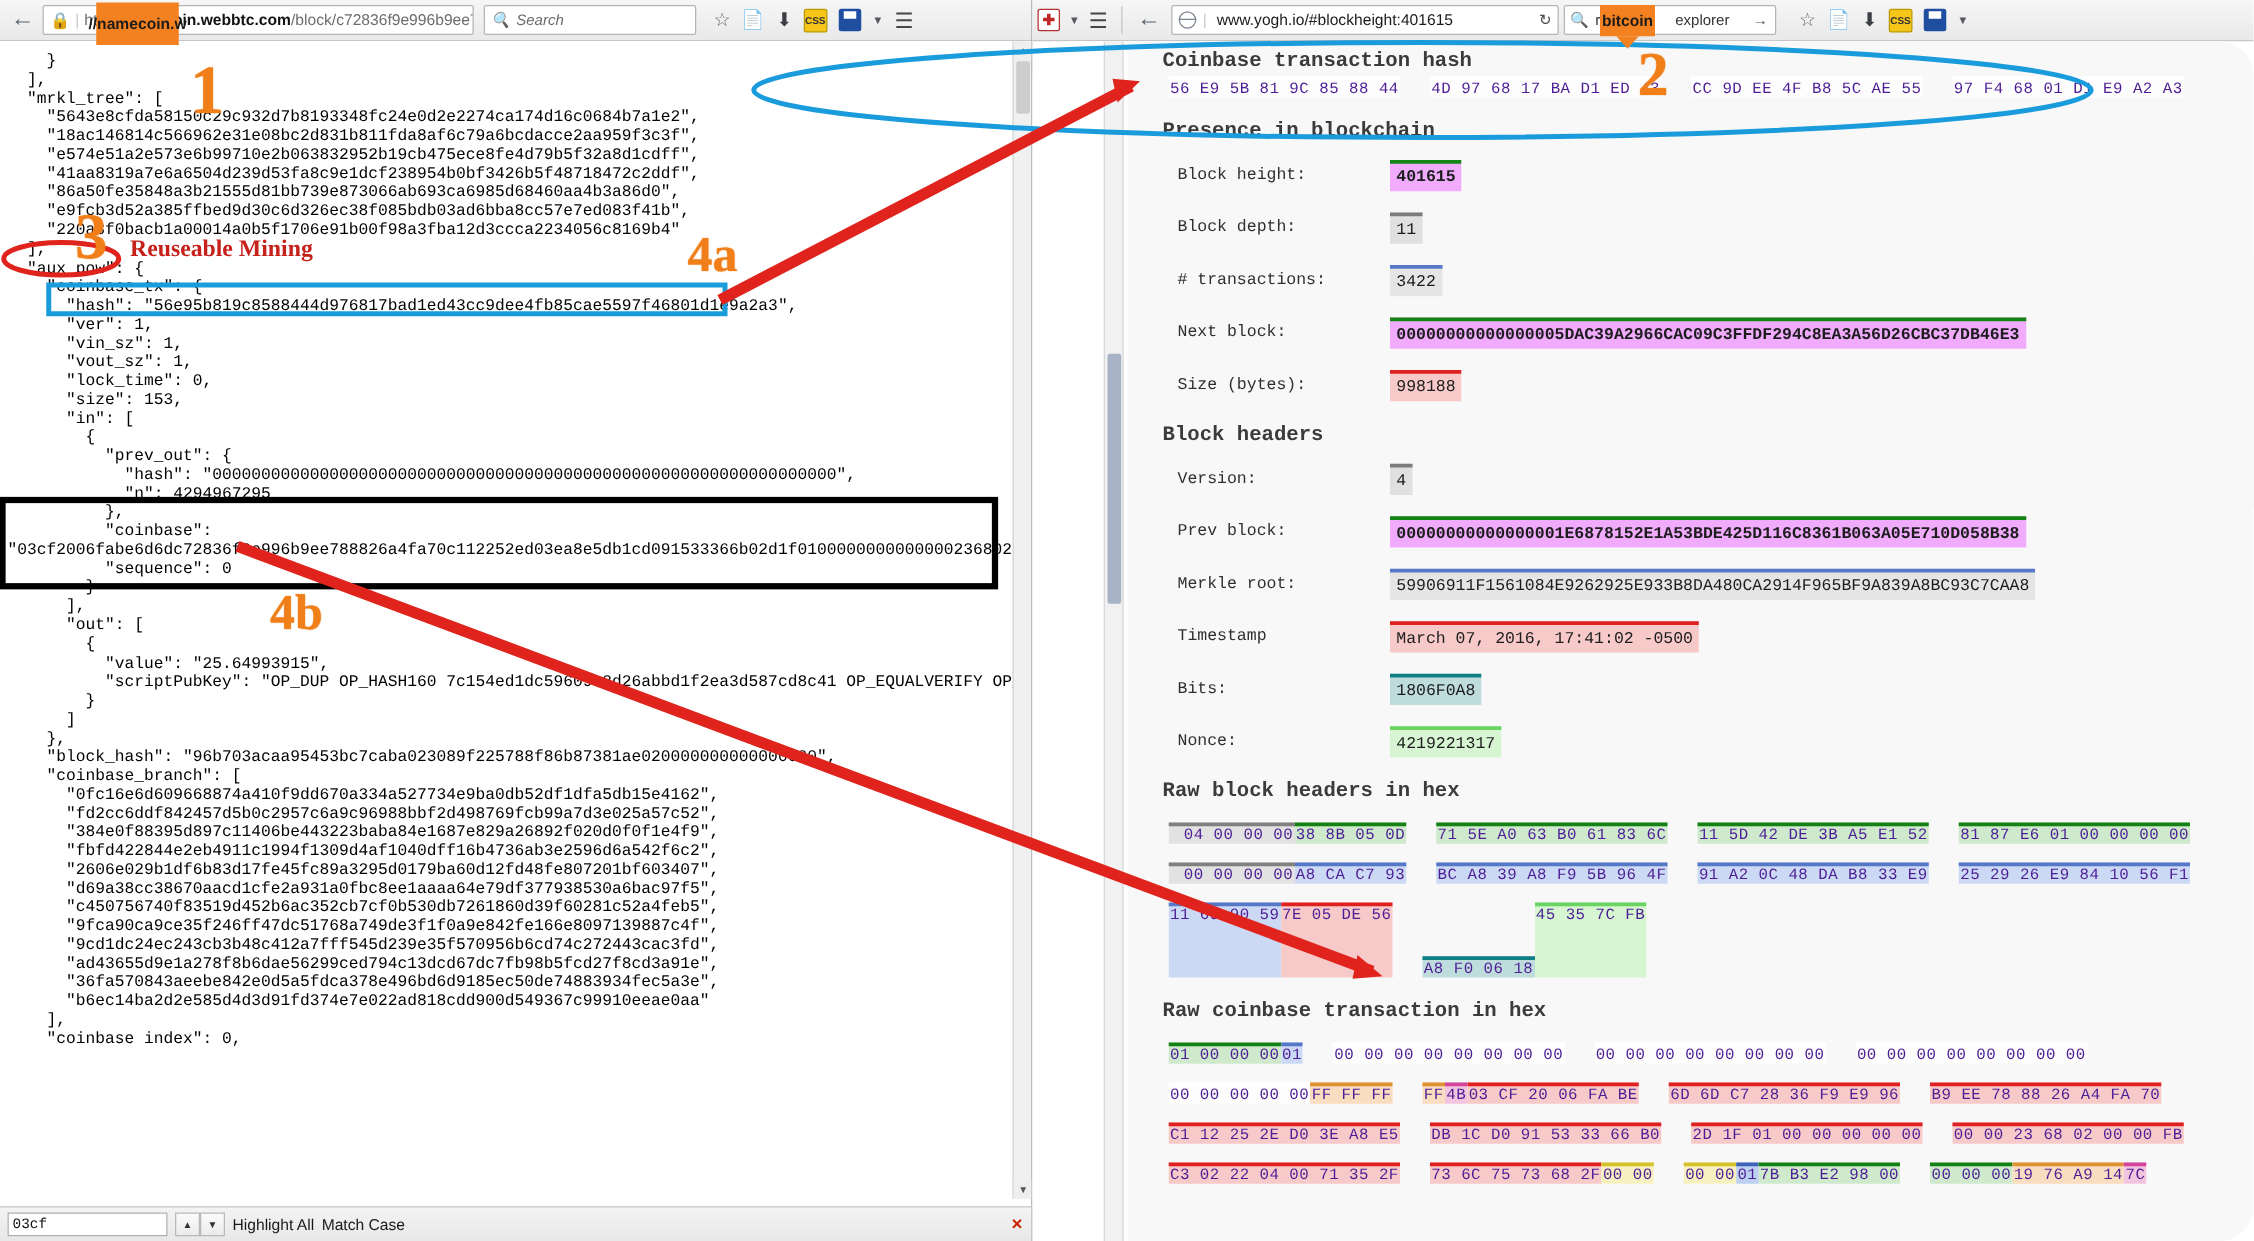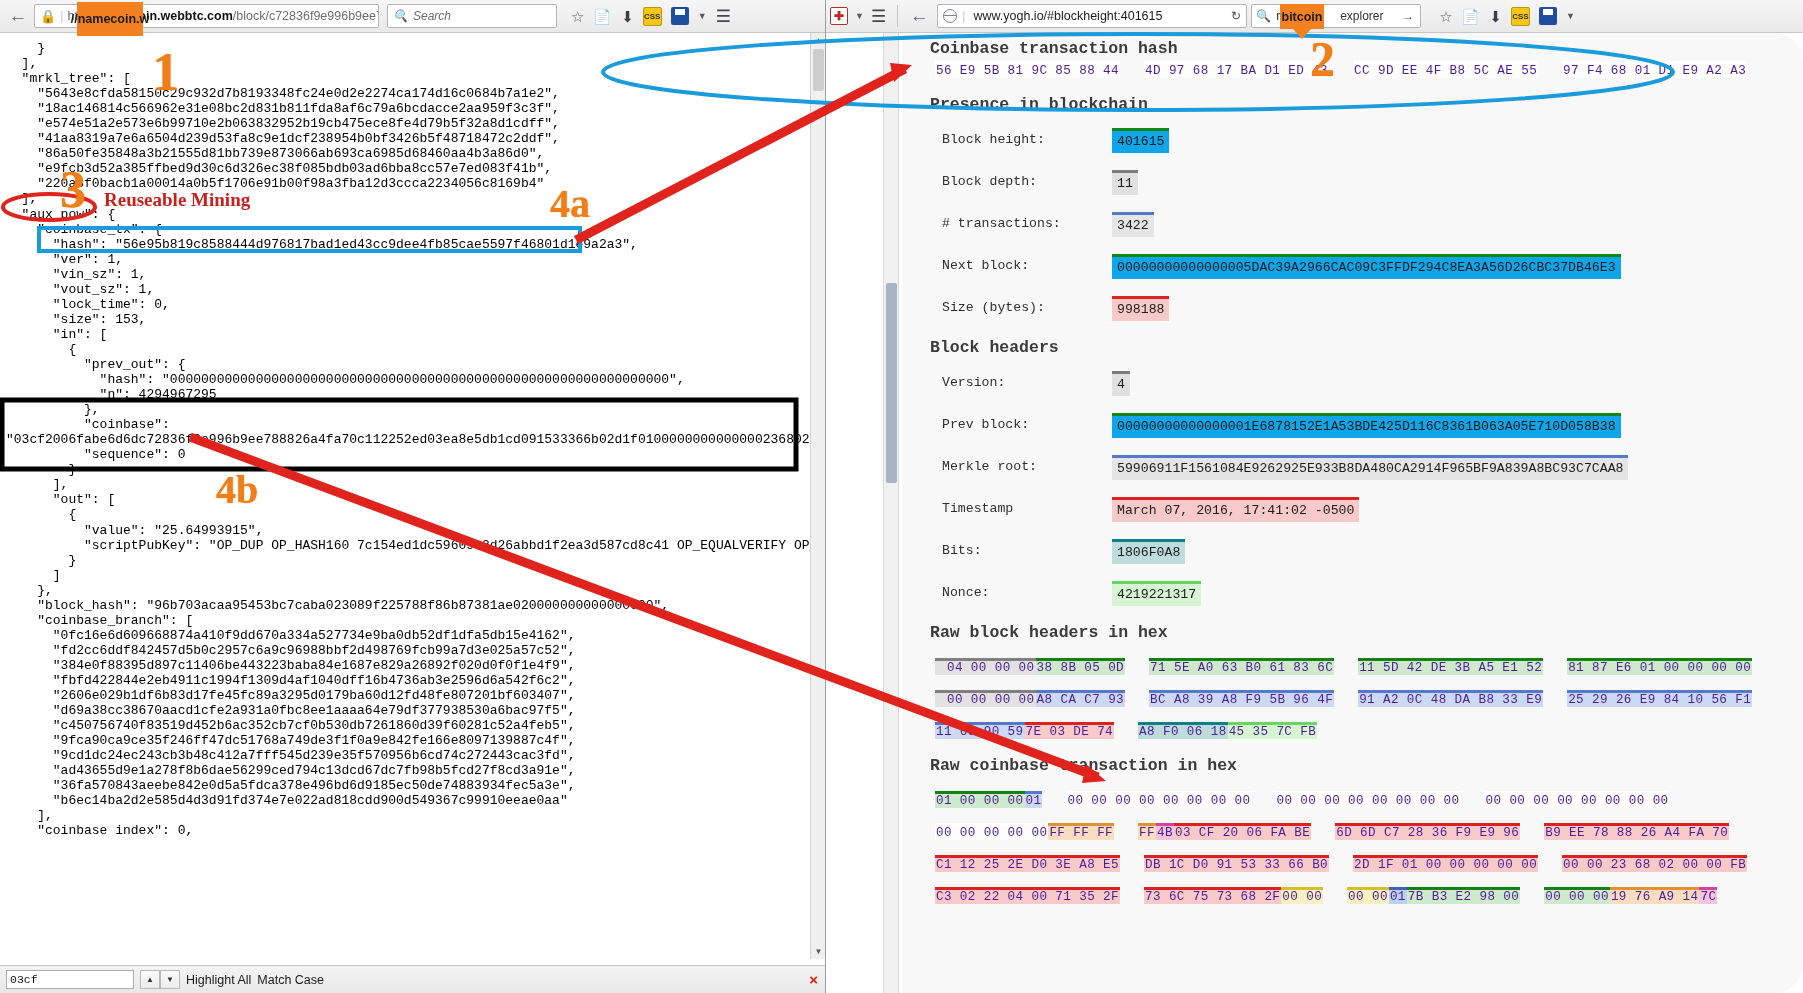--- a/index.html
+++ b/index.html
@@ -176,42 +176,42 @@
     font-family:"Liberation Mono","DejaVu Sans Mono",monospace;
     font-size:13.2px; color:#2f2f2f; padding-top:4px;
   }
   .kv-value {
     font-family:"Liberation Mono","DejaVu Sans Mono",monospace;
     font-size:13.2px; color:#1c1c1c;
     padding: 3px 5px 4px 5px;
     border-top-width: 3px; border-top-style: solid;
     display:inline-block; white-space:nowrap;
   }
-  .v-green { background:#0ea5e9; border-top-color:#128512; }
+  .v-green { background:#f0abfc; border-top-color:#128512;font-weight:bold; }
   .v-grey  { background:#e0e0e0; border-top-color:#7c7c7c; }
   .v-blue  { background:#e5e5e5; border-top-color:#5578c8; }
   .v-red   { background:#f7c9c9; border-top-color:#de2020; }
   .v-teal  { background:#bfdcdd; border-top-color:#0f7f86; }
   .v-lgreen{ background:#d7f5d2; border-top-color:#6ad463; }
 
   
   .hex-wrap { padding-left: 28px; padding-right: 10px; }
   .hex-row { display:flex; gap: 14px; margin-bottom: 10px; }
   .hex-cell {
     font-family:"Liberation Mono","DejaVu Sans Mono",monospace;
     font-size:12.6px; letter-spacing:0.4px; color:#4c1d95;
     padding: 2px 5px 3px 5px; white-space:nowrap;
     display:flex;
   }
   .hex-seg { padding: 0 1px; border-top: 3px solid transparent; }
   .sg-grey  { background:#e2e2e2; border-top-color:#808080;padding-left:12px; }
   .sg-green { background:#cfe9cd; border-top-color:#138113; }
   .sg-blue  { background:#ccd9f5; border-top-color:#5578c8; }
   .sg-red   { background:#f7c9c9; border-top-color:#de2020; }
-  .sg-teal  { background:#bfdcdd; border-top-color:#0f7f86; }
+  .sg-teal  { background:#bfdcdd; border-top-color:#0f7f86;margin-top:43px; }
   .sg-lgreen{ background:#d6f5d1; border-top-color:#6ad463; }
   .sg-pink  { background:#f3c4de; border-top-color:#d4439a; }
   .sg-white { background:#fdfdfd; border-top-color:#ffffff; }
   .sg-yellow{ background:#f7f0c0; border-top-color:#d3c02a; }
   .sg-orange{ background:#f8ddc0; border-top-color:#e09132; }
   .sg-dblue { background:#bcd0f0; border-top-color:#3e63b8; }
 
   
   #overlay { position:absolute; left:0; top:0; width:1803px; height:993px; pointer-events:none; }
   .ann-num {
@@ -488,21 +488,21 @@
               <div class="hex-cell">
                 <span class="hex-seg sg-blue">91 A2 0C 48 DA B8 33 E9</span>
               </div>
               <div class="hex-cell">
                 <span class="hex-seg sg-blue">25 29 26 E9 84 10 56 F1</span>
               </div>
             </div>
             <div class="hex-row">
               <div class="hex-cell">
                 <span class="hex-seg sg-blue">11 69 90 59</span>
-                <span class="hex-seg sg-red">7E 03 DE 74</span>
+                <span class="hex-seg sg-red">7E 05 DE 56</span>
               </div>
               <div class="hex-cell">
                 <span class="hex-seg sg-teal">A8 F0 06 18</span>
                 <span class="hex-seg sg-lgreen">45 35 7C FB</span>
               </div>
             </div>
           </div>
 
         <h2 class="sect">Raw coinbase transaction in hex</h2>
         <div class="hex-wrap" id="raw-coinbase">

